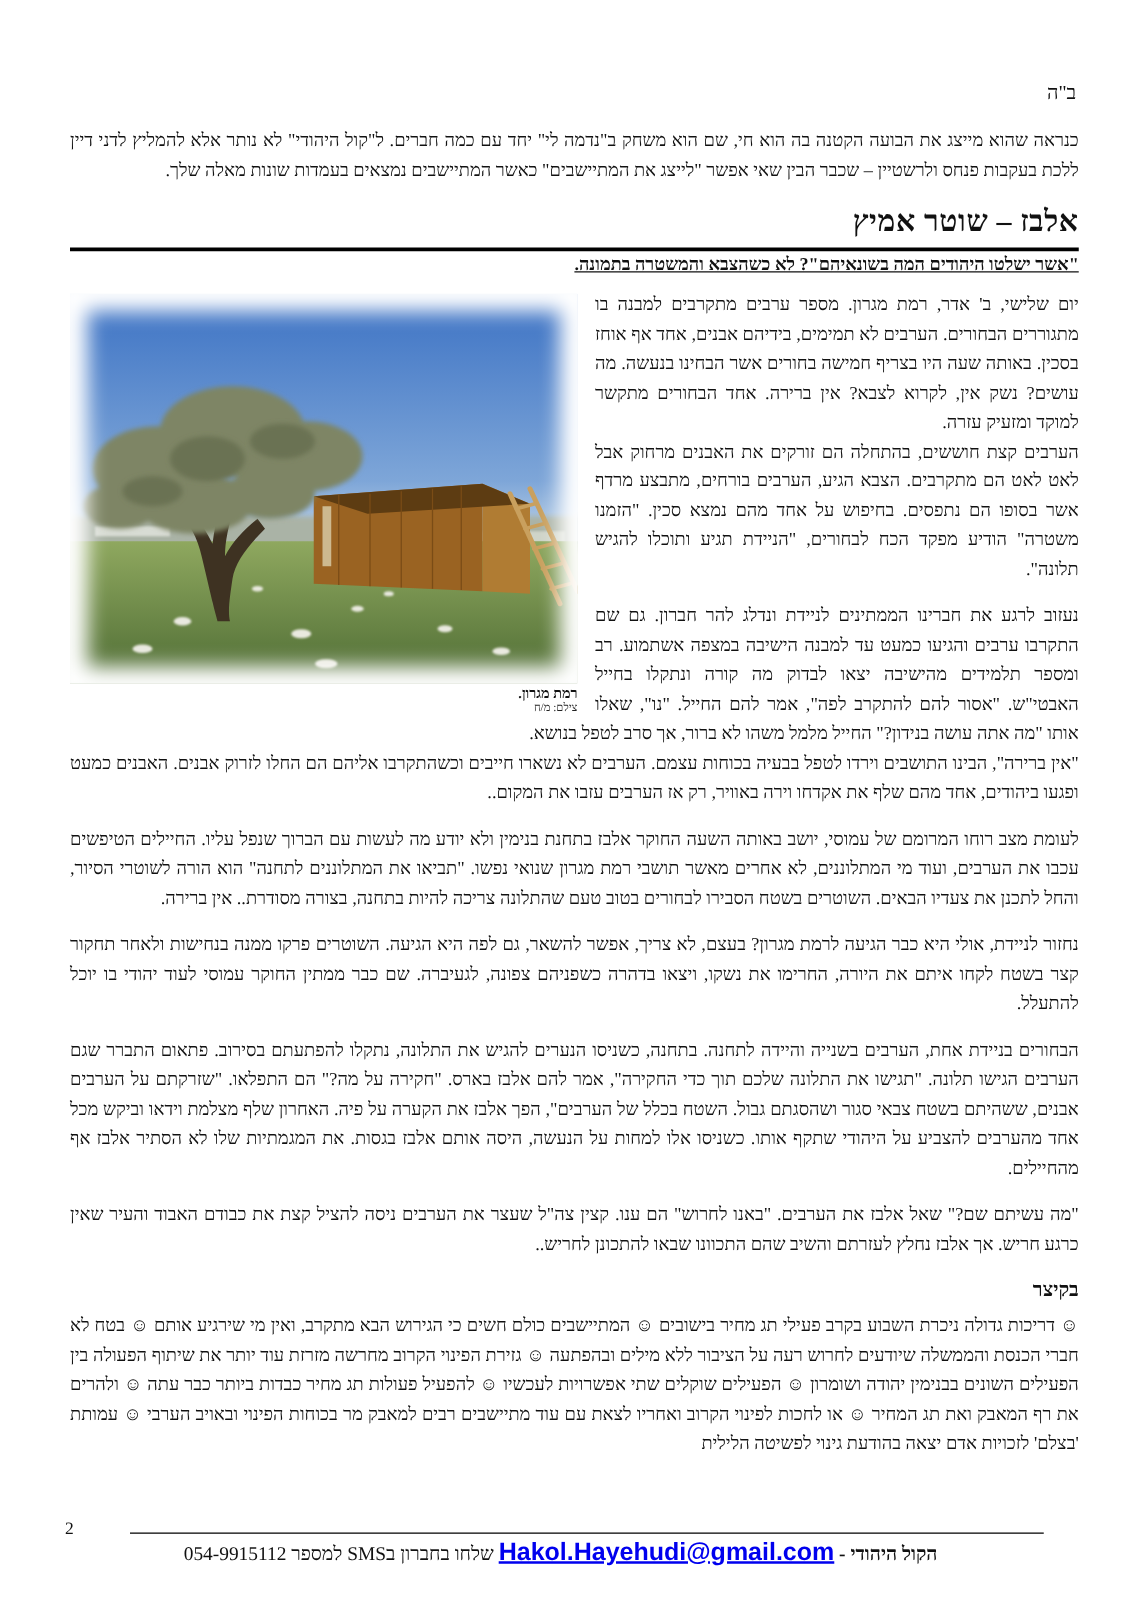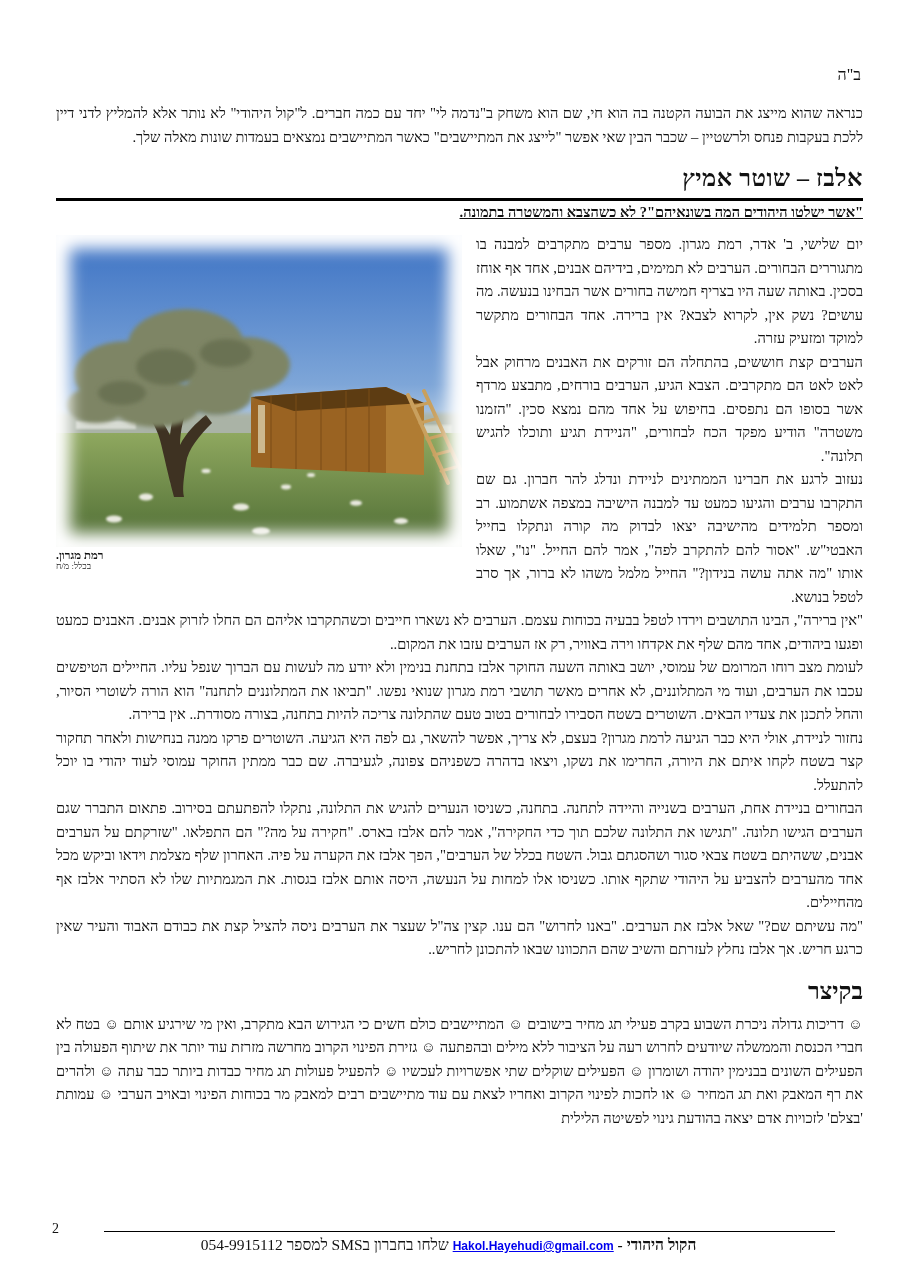--- a/index.html
+++ b/index.html
@@ -9,37 +9,37 @@
   .bsd{font-size:16px;margin:0 2px 18px 0;}
   p{margin:0;font-size:14.6px;line-height:23.5px;text-align:justify;}
   .intro{margin-bottom:16px;}
   h1.title{margin:10px 0 4px 0;font-size:24px;font-weight:bold;text-align:right;
            letter-spacing:.5px;}
   .title-rule{border:0;border-top:3px solid #000;margin:6px 0 3px 0;}
   .subhead{font-size:14.5px;font-weight:bold;text-decoration:underline;text-align:right;
            margin-bottom:12px;}
   .story{overflow:visible;}
   .story p{margin-bottom:0;}
-  .story p.gap{}
-  figure.photo-fig{float:left;width:406px;margin:2px 14px 2px 0;padding:0;text-align:left;}
+  .story p.gap{margin-top:14px;}
+  figure.photo-fig{float:left;width:406px;margin:2px 14px 2px 0;padding:0;text-align:right;}
   .photo{position:relative;width:406px;height:312px;overflow:hidden;}
   .photo::after{content:"";position:absolute;inset:0;box-shadow:inset 0 0 16px 14px #fff;
                 pointer-events:none;}
   figcaption{margin-top:2px;}
   .cap-main{font-size:11.5px;font-weight:bold;display:block;}
   .cap-sub{font-size:9px;color:#222;display:block;}
-  h2.brief{margin:16px 0 8px 0;font-size:24px;font-weight:bold;text-align:right;}
+  h2.brief{margin:16px 0 8px 0;font-size:16px;font-weight:bold;text-align:right;}
   .footer{position:absolute;left:0;right:0;bottom:26px;padding:0 42px 0 34px;}
   .pagenum{position:absolute;right:auto;left:52px;top:-10px;font-size:14px;
            font-family:"Liberation Serif",serif;}
   .footer-rule{border:0;border-top:1.5px solid #000;margin:0 28px 4px 70px;}
   .footer-line{text-align:center;font-size:15.5px;}
   .footer-line .brand{font-weight:bold;}
   a.mail{color:#0000ee;text-decoration:underline;font-weight:bold;
-         font-family:"Liberation Sans",sans-serif;font-size:12px;}
+         font-family:"Liberation Sans",sans-serif;font-size:20px;}
   .ltr{direction:ltr;unicode-bidi:embed;text-align:center;}
 </style>
 </head>
 <body>
 
 <div class="page">
 
   <div class="bsd">ב"ה</div>
 
   <p class="intro">כנראה שהוא מייצג את הבועה הקטנה בה הוא חי, שם הוא משחק ב"נדמה לי" יחד עם כמה חברים.  ל"קול היהודי" לא נותר אלא להמליץ לדני דיין ללכת בעקבות פנחס ולרשטיין – שכבר הבין שאי אפשר "לייצג את המתיישבים" כאשר המתיישבים נמצאים בעמדות שונות מאלה שלך.</p>
@@ -132,21 +132,21 @@
             <g fill="#6a7253" filter="url(#soft)">
               <ellipse cx="110" cy="132" rx="30" ry="18"></ellipse>
               <ellipse cx="170" cy="118" rx="26" ry="14"></ellipse>
               <ellipse cx="66" cy="158" rx="24" ry="12"></ellipse>
             </g>
           </g>
         </svg>
       </div>
       <figcaption>
         <span class="cap-main">רמת מגרון.</span>
-        <span class="cap-sub">בכלל: מ/ח</span>
+        <span class="cap-sub">צילם: מ/ח</span>
       </figcaption>
     </figure>
 
     <p>יום שלישי, ב' אדר, רמת מגרון. מספר ערבים מתקרבים למבנה בו מתגוררים הבחורים. הערבים לא תמימים, בידיהם אבנים, אחד אף אוחז בסכין. באותה שעה היו בצריף חמישה בחורים אשר הבחינו בנעשה. מה עושים? נשק אין, לקרוא לצבא? אין ברירה. אחד הבחורים מתקשר למוקד ומזעיק עזרה.</p>
     <p>הערבים קצת חוששים, בהתחלה הם זורקים את האבנים מרחוק אבל לאט לאט הם מתקרבים. הצבא הגיע, הערבים בורחים, מתבצע מרדף אשר בסופו הם נתפסים. בחיפוש על אחד מהם נמצא סכין. "הזמנו משטרה" הודיע מפקד הכח לבחורים, "הניידת תגיע ותוכלו להגיש תלונה".</p>
     <p class="gap">נעזוב לרגע את חברינו הממתינים לניידת ונדלג להר חברון. גם שם התקרבו ערבים והגיעו כמעט עד למבנה הישיבה במצפה אשתמוע. רב ומספר תלמידים מהישיבה יצאו לבדוק מה קורה ונתקלו בחייל האבטי"ש. "אסור להם להתקרב לפה", אמר להם החייל. "נו", שאלו אותו "מה אתה עושה בנידון?" החייל מלמל משהו לא ברור, אך סרב לטפל בנושא.</p>
     <p>"אין ברירה", הבינו התושבים וירדו לטפל בבעיה בכוחות עצמם. הערבים לא נשארו חייבים וכשהתקרבו אליהם הם החלו לזרוק אבנים. האבנים כמעט ופגעו ביהודים, אחד מהם שלף את אקדחו וירה באוויר, רק אז הערבים עזבו את המקום..</p>
     <p class="gap">לעומת מצב רוחו המרומם של עמוסי, יושב באותה השעה החוקר אלבז בתחנת בנימין ולא יודע מה לעשות עם הברוך שנפל עליו. החיילים הטיפשים עכבו את הערבים, ועוד מי המתלוננים, לא אחרים מאשר תושבי רמת מגרון שנואי נפשו. "תביאו את המתלוננים לתחנה" הוא הורה לשוטרי הסיור, והחל לתכנן את צעדיו הבאים. השוטרים בשטח הסבירו לבחורים בטוב טעם שהתלונה צריכה להיות בתחנה, בצורה מסודרת.. אין ברירה.</p>
     <p class="gap">נחזור לניידת, אולי היא כבר הגיעה לרמת מגרון? בעצם, לא צריך, אפשר להשאר, גם לפה היא הגיעה. השוטרים פרקו ממנה בנחישות ולאחר תחקור קצר בשטח לקחו איתם את היורה, החרימו את נשקו, ויצאו בדהרה כשפניהם צפונה, לגעיברה. שם כבר ממתין החוקר עמוסי לעוד יהודי בו יוכל להתעלל.</p>
     <p class="gap">הבחורים בניידת אחת, הערבים בשנייה והיידה לתחנה. בתחנה, כשניסו הנערים להגיש את התלונה, נתקלו להפתעתם בסירוב. פתאום התברר שגם הערבים הגישו תלונה. "תגישו את התלונה שלכם תוך כדי החקירה", אמר להם אלבז בארס. "חקירה על מה?" הם התפלאו. "שזרקתם על הערבים אבנים, ששהיתם בשטח צבאי סגור ושהסגתם גבול. השטח בכלל של הערבים", הפך אלבז את הקערה על פיה. האחרון שלף מצלמת וידאו וביקש מכל אחד מהערבים להצביע על היהודי שתקף אותו. כשניסו אלו למחות על הנעשה, היסה אותם אלבז בגסות. את המגמתיות שלו לא הסתיר אלבז אף מהחיילים.</p>

